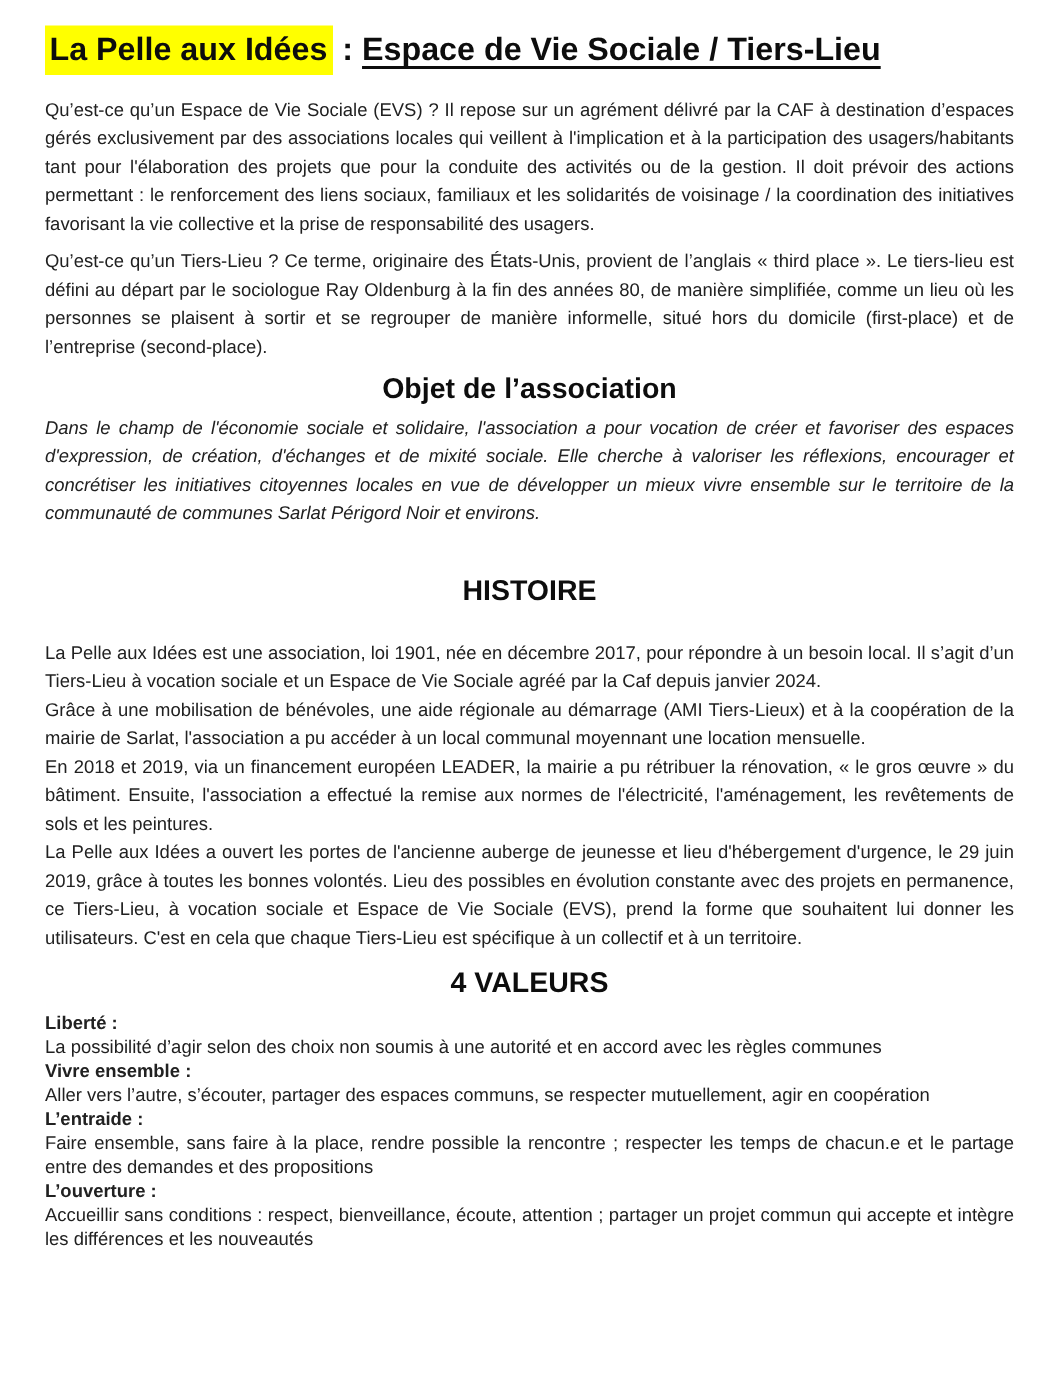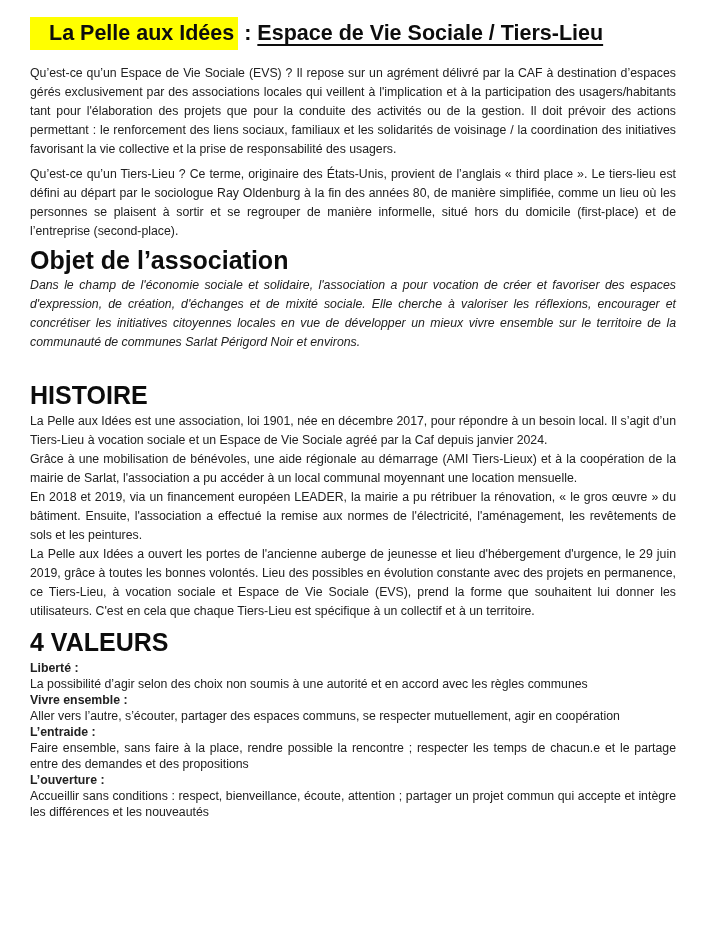--- a/index.html
+++ b/index.html
@@ -20,46 +20,46 @@
   .doc-title {
     font-size: 21.5px;
     line-height: 34px;
     font-weight: 700;
     color: #0d0d0d;
     white-space: nowrap;
     margin: 0 0 14px 0;
   }
   .title-highlight {
     background: #ffff00;
-    padding: 4px 4px 5px 19px;
+    padding: 4px 4px 5px 3px;
   }
   .title-underline {
     text-decoration: underline;
     text-decoration-thickness: 2px;
     text-underline-offset: 4px;
   }
   .para {
     font-size: 12.3px;
     line-height: 19px;
     text-align: justify;
     margin: 0 0 6px 0;
   }
   .para strong {
     font-weight: 400;
   }
   .section-heading {
-    font-size: 25px;
+    font-size: 19px;
     line-height: 26px;
     font-weight: 700;
-    text-align: left;
+    text-align: center;
     color: #0d0d0d;
     margin: 0 0 3px 0;
   }
   .heading-objet { margin-top: 4px; }
-  .heading-histoire { margin-top: 30px; margin-bottom: 4px; }
+  .heading-histoire { margin-top: 30px; margin-bottom: 18px; }
   .heading-valeurs { margin-top: 8px; margin-bottom: 5px; }
   .objet-para {
     font-style: italic;
     margin-bottom: 13px;
   }
   .histoire-para {
     margin-bottom: 0;
   }
   .value-label {
     font-size: 12.3px;

